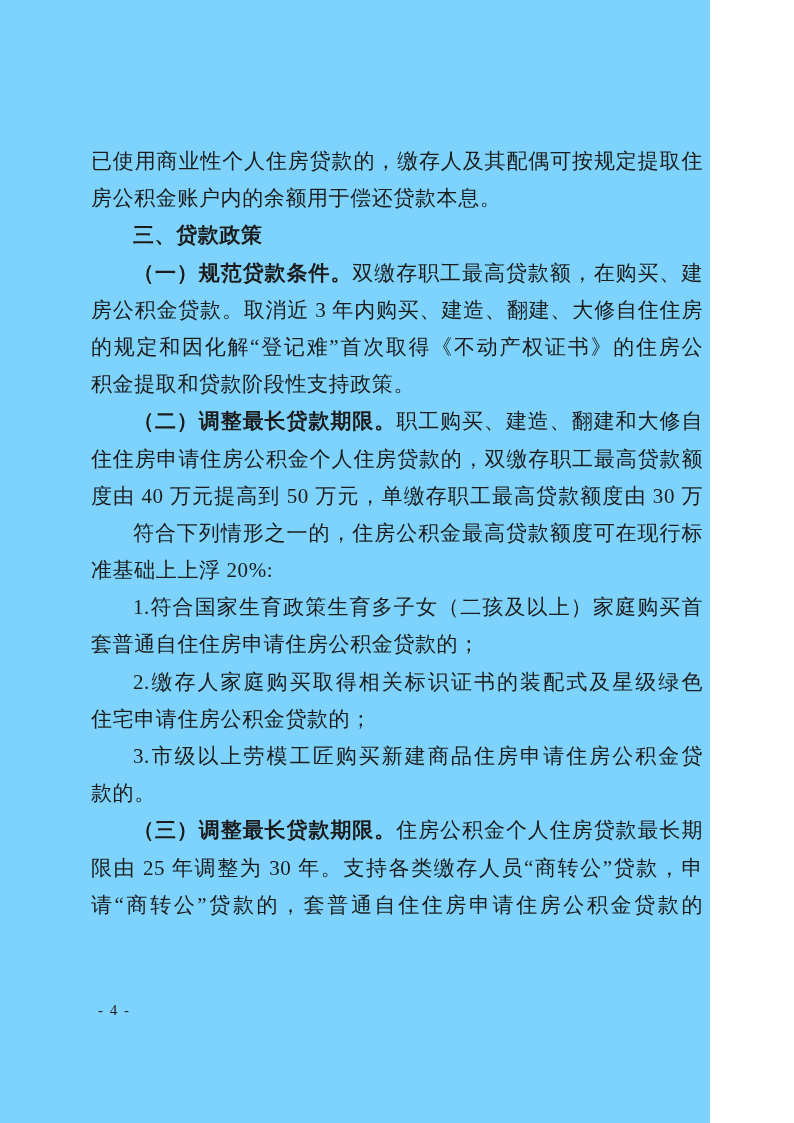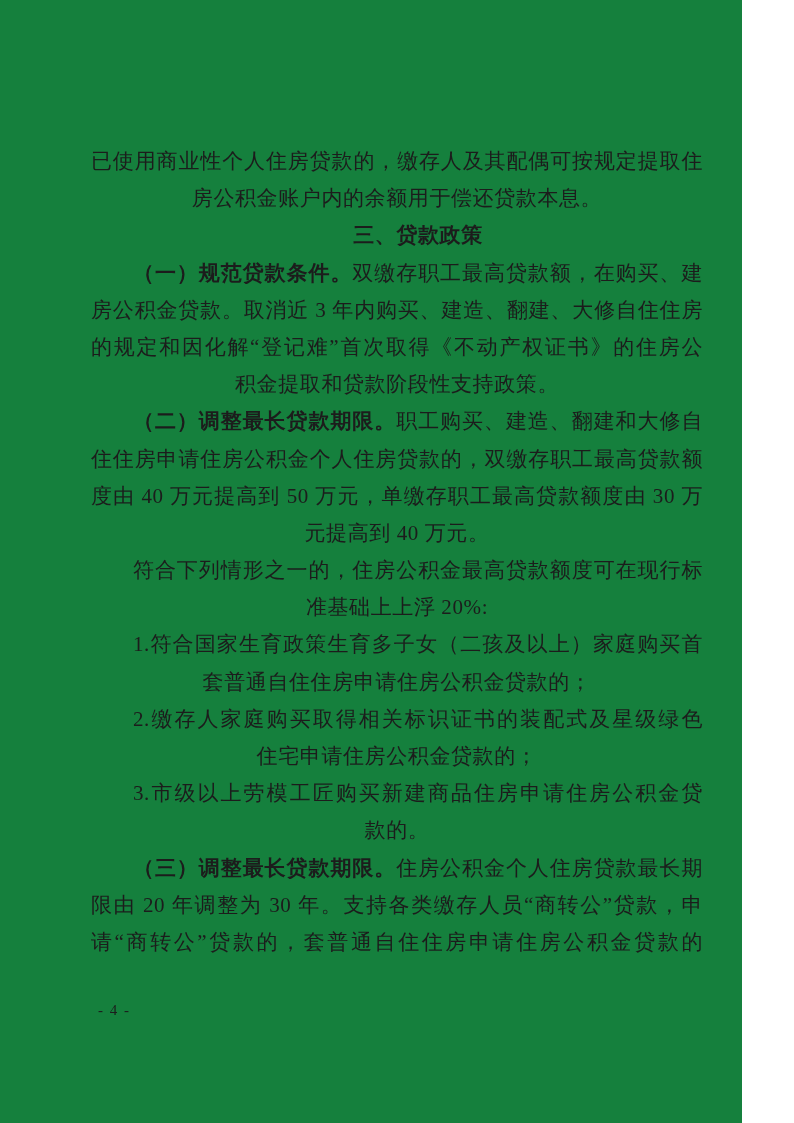--- a/index.html
+++ b/index.html
@@ -4,38 +4,37 @@
 <style>
   html, body {
     margin: 0;
     padding: 0;
     background: #ffffff;
   }
   .page {
     position: relative;
     width: 710px;
     height: 1123px;
-    background: #15803d;
+    background: #7dd3fc;
     overflow: hidden;
     font-family: "Liberation Serif", "DejaVu Serif", serif;
     color: #1c1c1c;
-    padding-left: 32px;
   }
   .text-block {
     position: absolute;
     left: 91px;
     top: 143px;
     width: 612px;
   }
   .line {
     height: 37.2px;
     line-height: 37.2px;
     font-size: 21px;
     letter-spacing: 0.6px;
-    text-align: center;
+    text-align: left;
     white-space: nowrap;
   }
   .line.justify {
     white-space: normal;
     text-align: justify;
     text-align-last: justify;
   }
   .line.indent {
     text-indent: 42px;
   }
@@ -60,27 +59,26 @@
       <div class="line justify"><span>已使用商业性个人住房贷款的，缴存人及其配偶可按规定提取住</span></div>
       <div class="line"><span>房公积金账户内的余额用于偿还贷款本息。</span></div>
       <div class="line indent"><span class="bold">三、贷款政策</span></div>
       <div class="line indent justify"><span class="bold">（一）规范贷款条件。</span><span>双缴存职工最高贷款额，在购买、建</span></div>
       <div class="line justify"><span>房公积金贷款。取消近 3 年内购买、建造、翻建、大修自住住房</span></div>
       <div class="line justify"><span>的规定和因化解“登记难”首次取得《不动产权证书》的住房公</span></div>
       <div class="line"><span>积金提取和贷款阶段性支持政策。</span></div>
       <div class="line indent justify"><span class="bold">（二）调整最长贷款期限。</span><span>职工购买、建造、翻建和大修自</span></div>
       <div class="line justify"><span>住住房申请住房公积金个人住房贷款的，双缴存职工最高贷款额</span></div>
       <div class="line justify"><span>度由 40 万元提高到 50 万元，单缴存职工最高贷款额度由 30 万</span></div>
-      <div class="line"><span>元提高到 40 万元。</span></div>
       <div class="line indent justify"><span>符合下列情形之一的，住房公积金最高贷款额度可在现行标</span></div>
       <div class="line"><span>准基础上上浮 20%:</span></div>
       <div class="line indent justify"><span>1.符合国家生育政策生育多子女（二孩及以上）家庭购买首</span></div>
       <div class="line"><span>套普通自住住房申请住房公积金贷款的；</span></div>
       <div class="line indent justify"><span>2.缴存人家庭购买取得相关标识证书的装配式及星级绿色</span></div>
       <div class="line"><span>住宅申请住房公积金贷款的；</span></div>
       <div class="line indent justify"><span>3.市级以上劳模工匠购买新建商品住房申请住房公积金贷</span></div>
       <div class="line"><span>款的。</span></div>
       <div class="line indent justify"><span class="bold">（三）调整最长贷款期限。</span><span>住房公积金个人住房贷款最长期</span></div>
-      <div class="line justify"><span>限由 20 年调整为 30 年。支持各类缴存人员“商转公”贷款，申</span></div>
+      <div class="line justify"><span>限由 25 年调整为 30 年。支持各类缴存人员“商转公”贷款，申</span></div>
       <div class="line justify"><span>请“商转公”贷款的，套普通自住住房申请住房公积金贷款的</span></div>
     </div>
   <div class="page-number">- 4 -</div>
 </div>
 
 </body></html>

